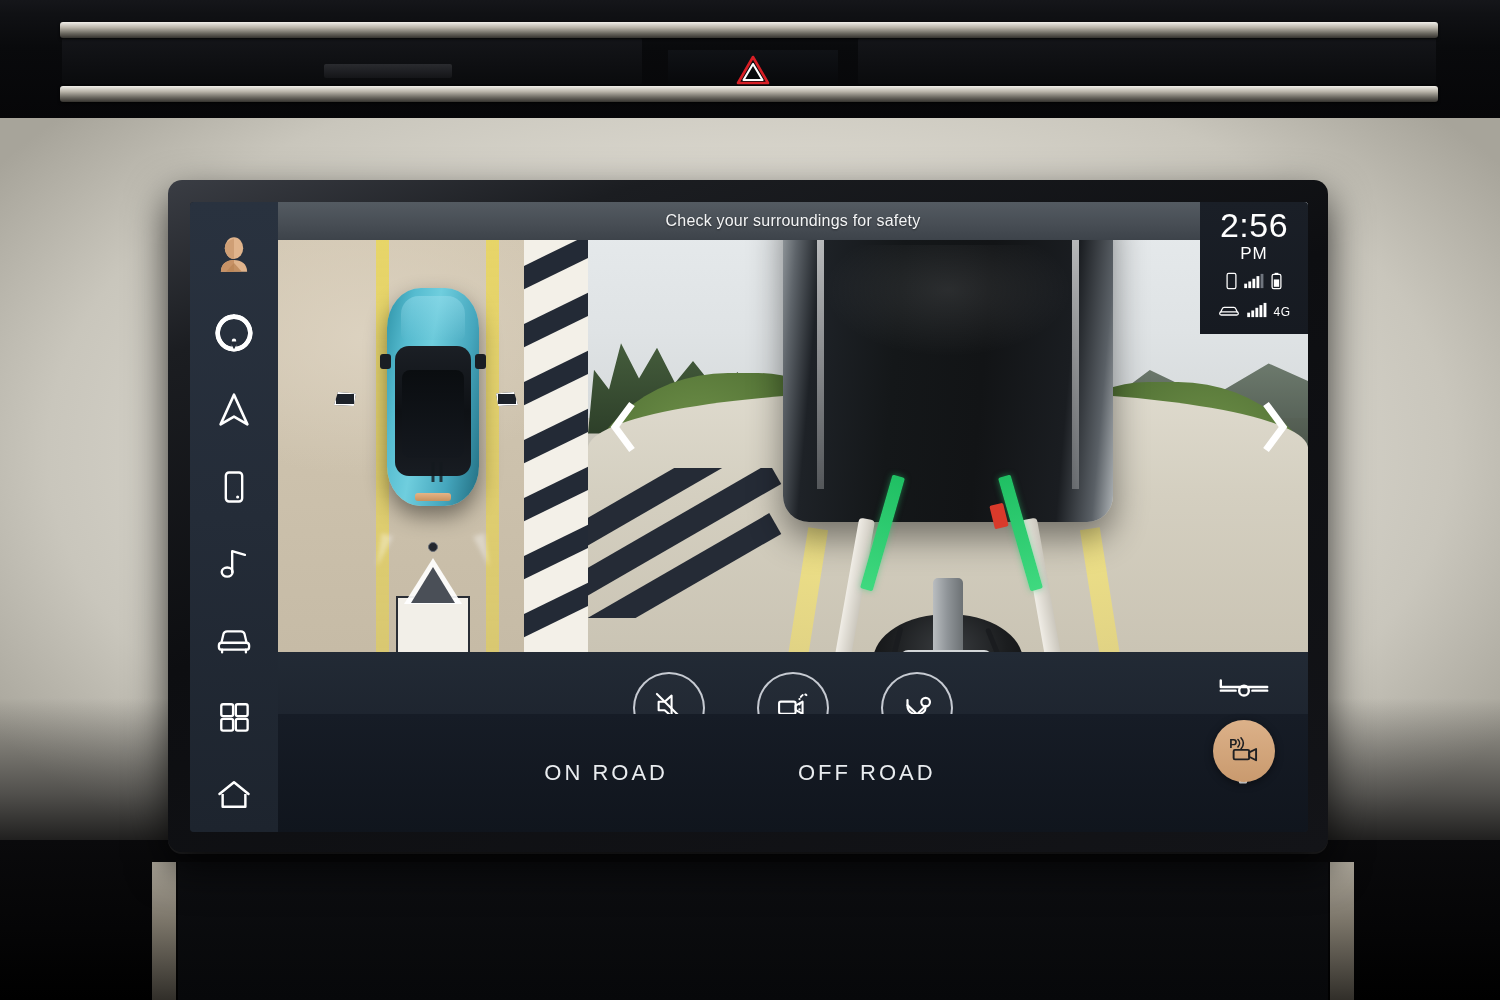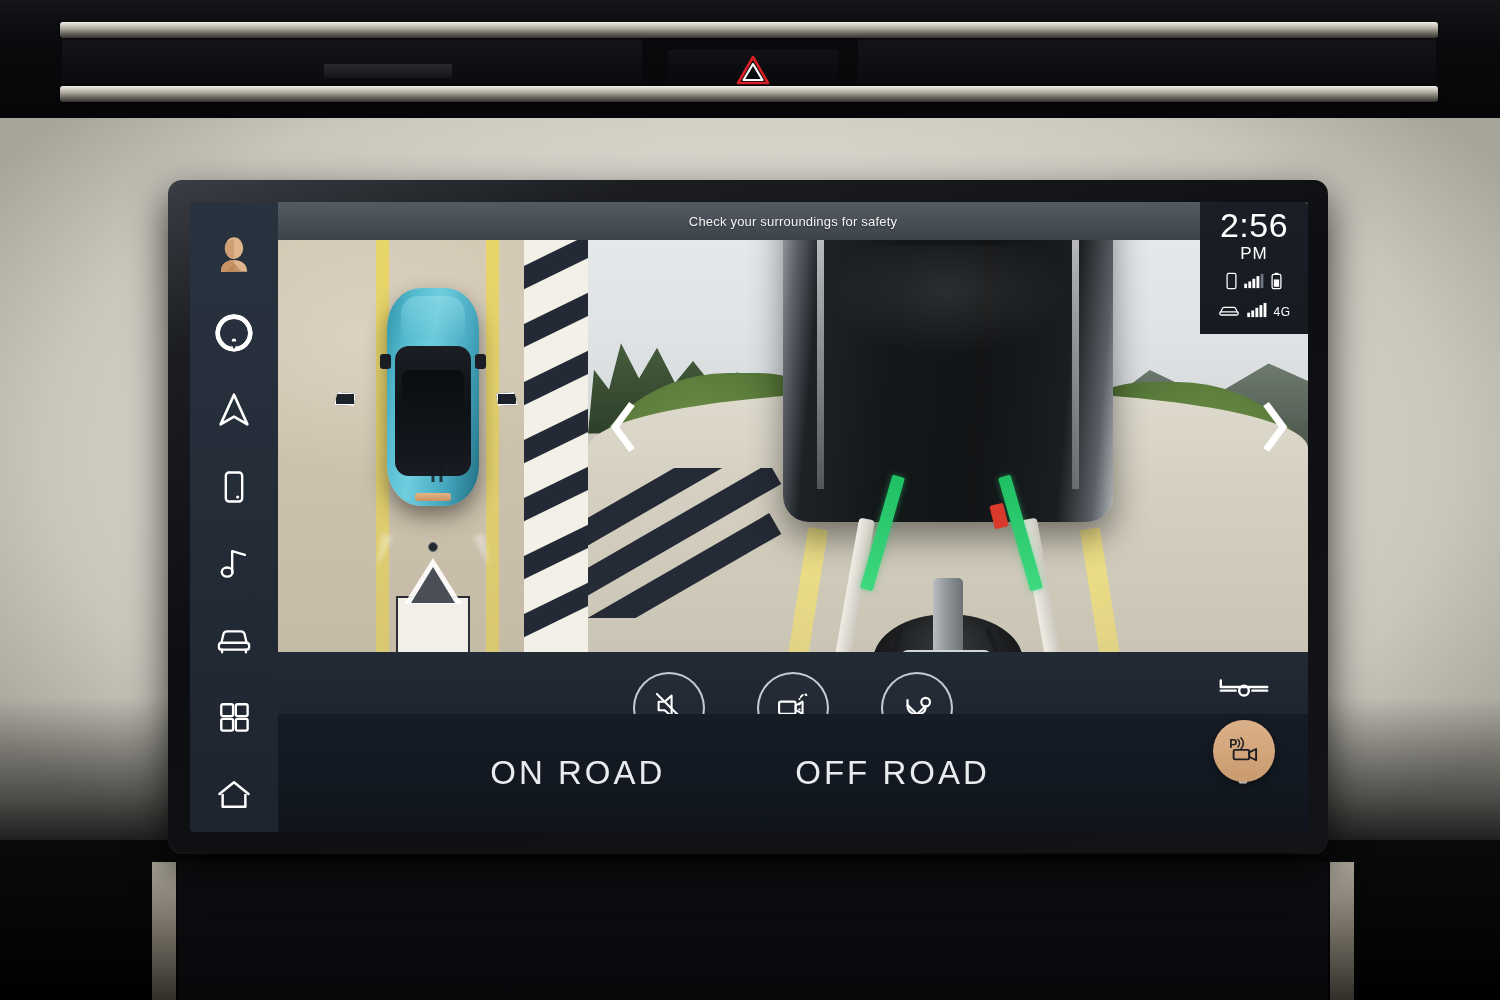--- a/index.html
+++ b/index.html
@@ -116,21 +116,21 @@
   }
 
   
   #header-band {
     position: absolute; left: 88px; top: 0; right: 0; height: 38px;
     background: linear-gradient(180deg,#545b62 0%, #474d54 60%, #3d434a 100%);
     z-index: 5;
     display: flex; align-items: center; justify-content: center;
   }
   #header-band .msg {
-    color: #f3f4f5; font-size: 13px; letter-spacing: .2px;
+    color: #f3f4f5; font-size: 16px; letter-spacing: .2px;
     text-shadow: 0 1px 2px rgba(0,0,0,.45);
   }
 
   
   #status {
     position: absolute; right: 0; top: 0; width: 108px; height: 132px;
     background: linear-gradient(180deg,#1a1f27 0%, #161a21 100%);
     z-index: 7; color: #fff;
     display: flex; flex-direction: column; align-items: center; padding-top: 6px;
   }
@@ -399,21 +399,21 @@
   #modebar {
     position: absolute; left: 88px; right: 0; bottom: 0; height: 118px;
     background: linear-gradient(180deg,#161c26 0%, #10151d 100%);
     display: flex; align-items: center;
   }
   #modes {
     flex: 1; display: flex; align-items: center; justify-content: center; gap: 86px;
     padding-left: 24px;
   }
   .mode {
-    font-size: 33px; letter-spacing: 3px; color: #e9ecef;
+    font-size: 22px; letter-spacing: 3px; color: #e9ecef;
     padding: 9px 22px; border-radius: 22px; white-space: nowrap;
   }
   .mode.active {
     background: linear-gradient(180deg,#e0b68e 0%, #d4a376 100%);
     color: #1c1d20;
   }
   #gear-wrap {
     width: 130px; display: flex; align-items: center; justify-content: center;
   }
 </style>

